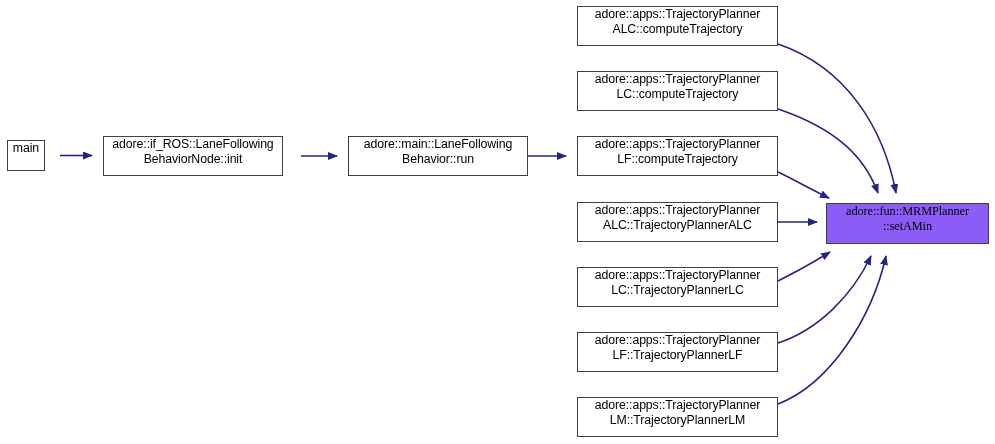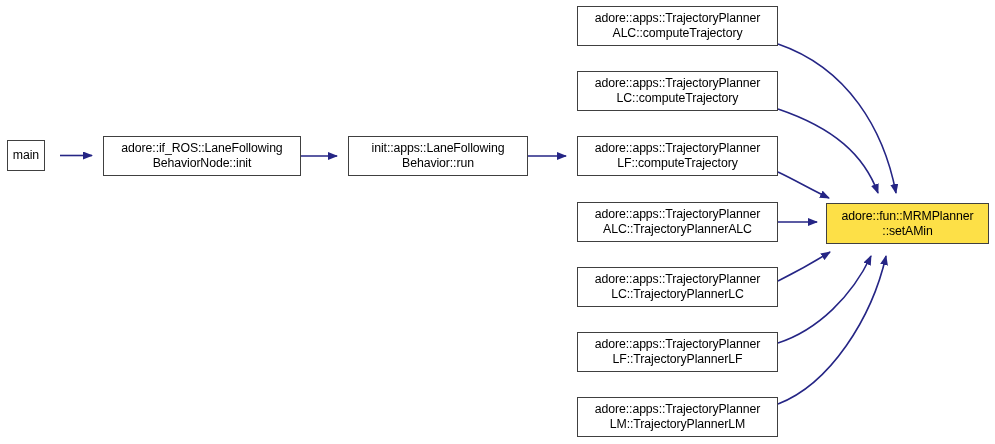--- a/index.html
+++ b/index.html
@@ -25,31 +25,31 @@
     height: 444px;
     pointer-events: none;
   }
   .node {
     position: absolute;
     box-sizing: border-box;
     border: 1px solid #404040;
     background: #ffffff;
     color: #000000;
     display: flex;
-    align-items: center;
     justify-content: center;
     text-align: center;
     font-size: 12.3px;
     line-height: 14.6px;
     letter-spacing: -0.1px;
     white-space: pre-line;
   }
   .node.highlight {
-    background: #fde047;
+    background: #8b5cf6;
     border: 1px solid #404040;
+    font-family: Liberation Serif, serif;
   }
   .node .label {
     display: block;
     padding: 0 3px;
   }
 </style>
 </head>
 <body>
 
 <div id="canvas">
@@ -99,27 +99,27 @@
 
     <g>
       <path d="M778,404 C830,384 872,318 886,256" fill="none" stroke="#252585" stroke-width="1.6" marker-end="url(#ah)"></path>
     </g>
   </svg>
 
   <div class="node" style="left:7px; top:140px; width:38px; height:31px;">
     <span class="label">main</span>
   </div>
 
-  <div class="node" style="left:103px; top:136px; width:198px; height:40px;">
+  <div class="node" style="left:103px; top:136px; width:180px; height:40px;">
     <span class="label">adore::if_ROS::LaneFollowing
 BehaviorNode::init</span>
   </div>
 
   <div class="node" style="left:348px; top:136px; width:180px; height:40px;">
-    <span class="label">init::apps::LaneFollowing
+    <span class="label">adore::main::LaneFollowing
 Behavior::run</span>
   </div>
 
   <div class="node" style="left:577px; top:6px; width:201px; height:40px;">
     <span class="label">adore::apps::TrajectoryPlanner
 ALC::computeTrajectory</span>
   </div>
 
   <div class="node" style="left:577px; top:71px; width:201px; height:40px;">
     <span class="label">adore::apps::TrajectoryPlanner

